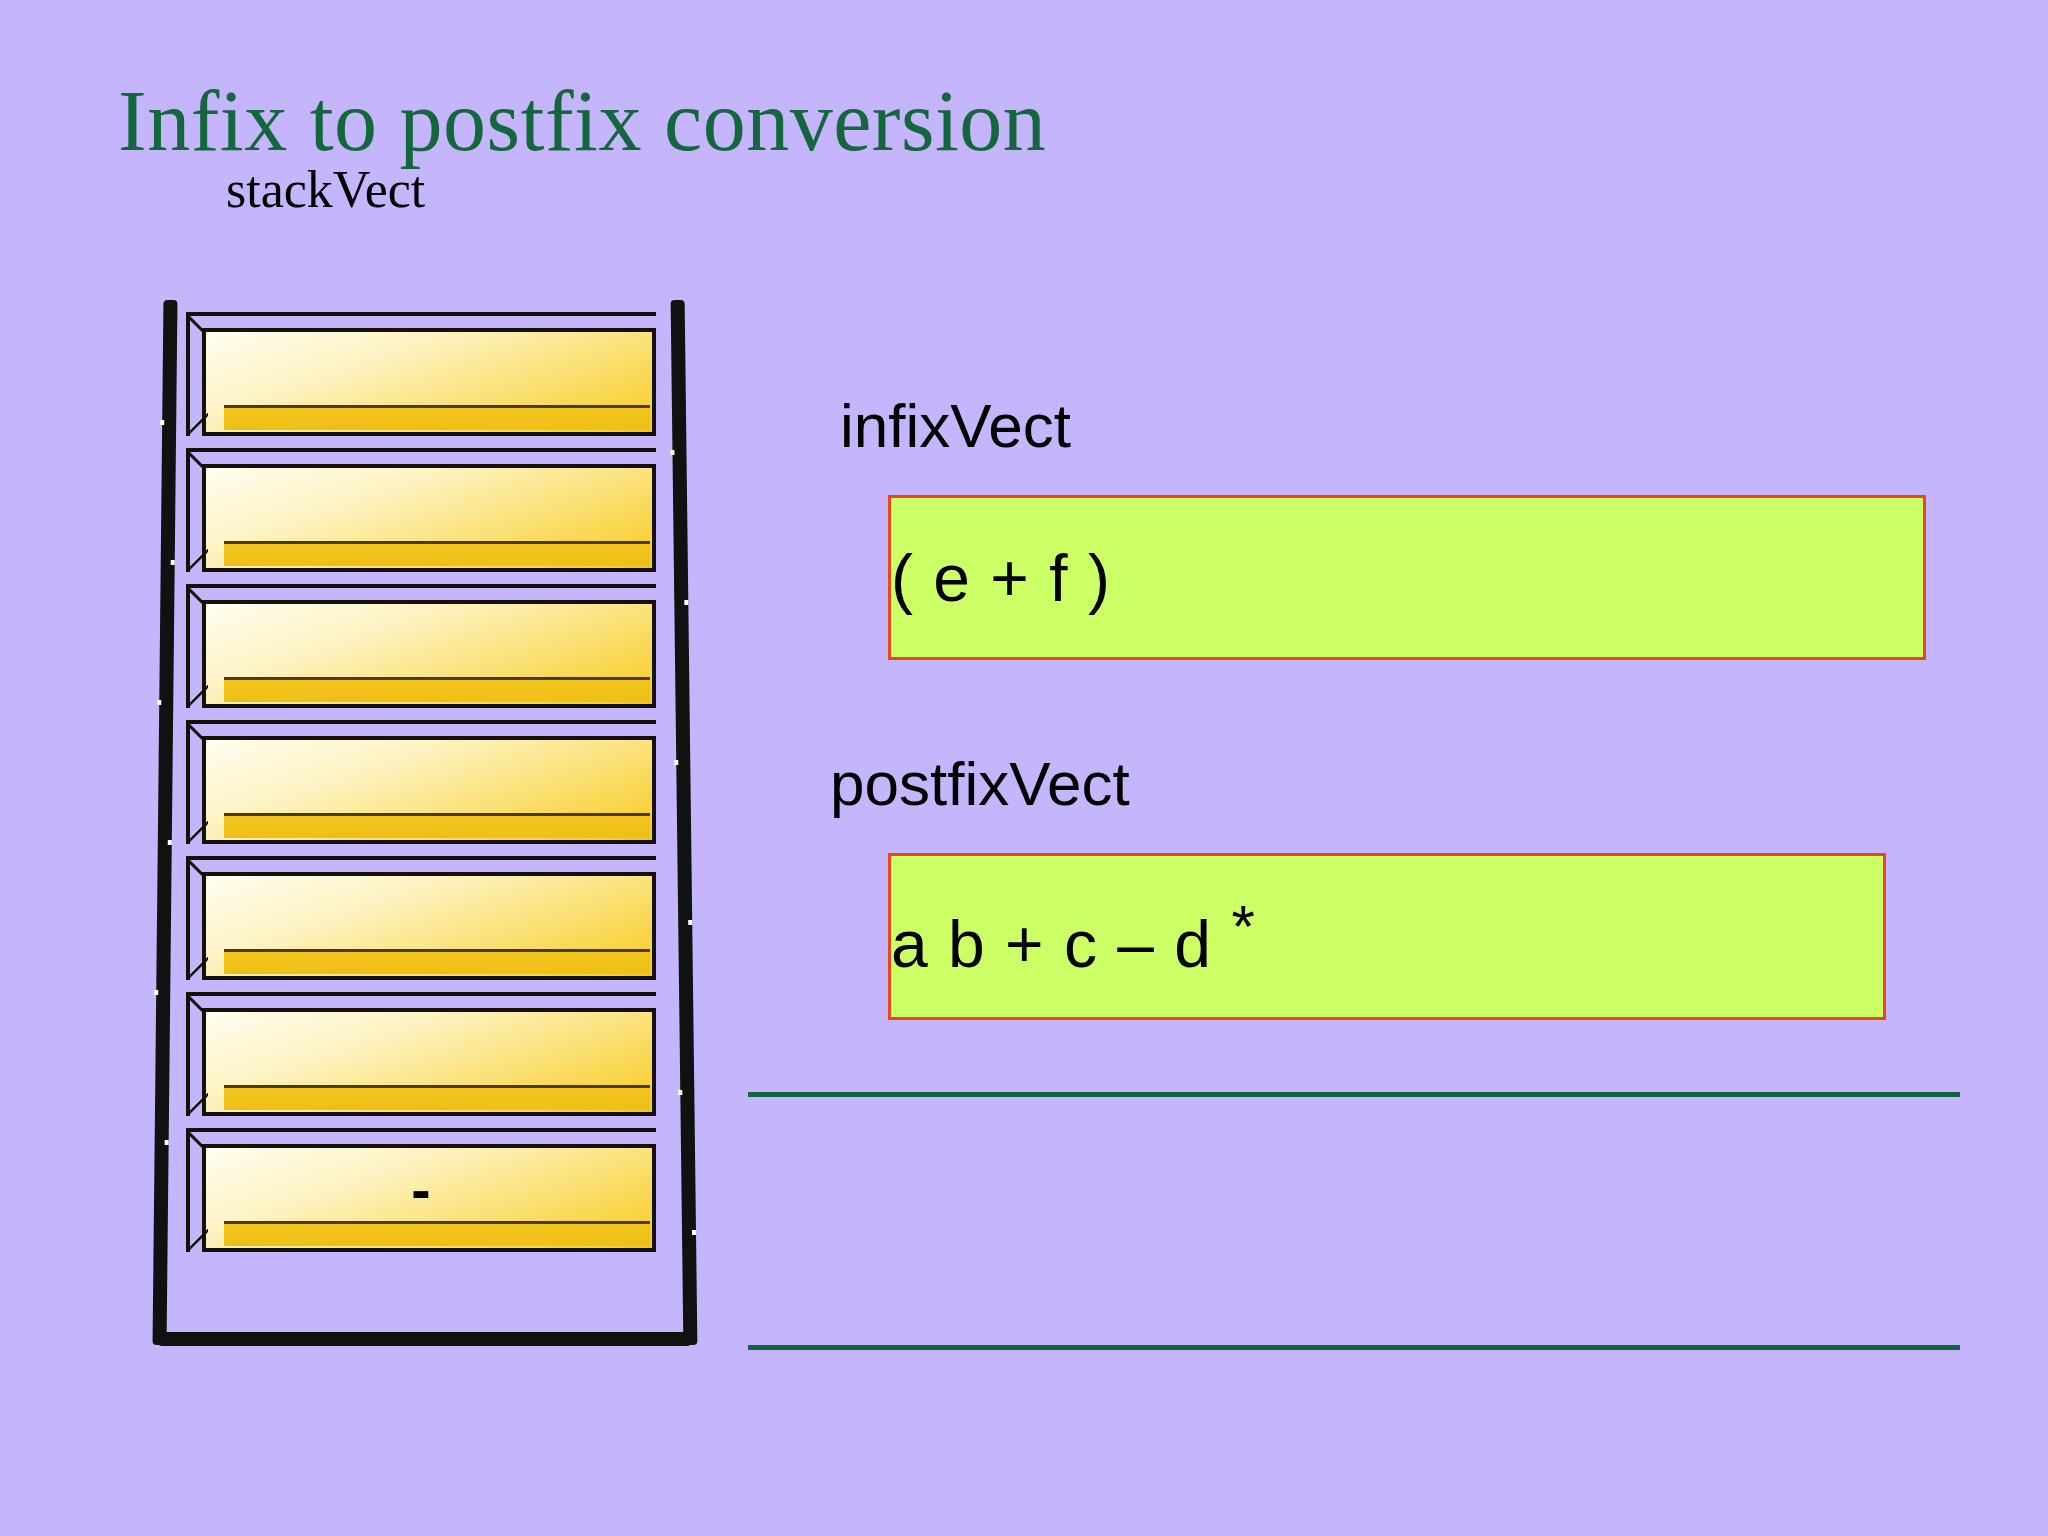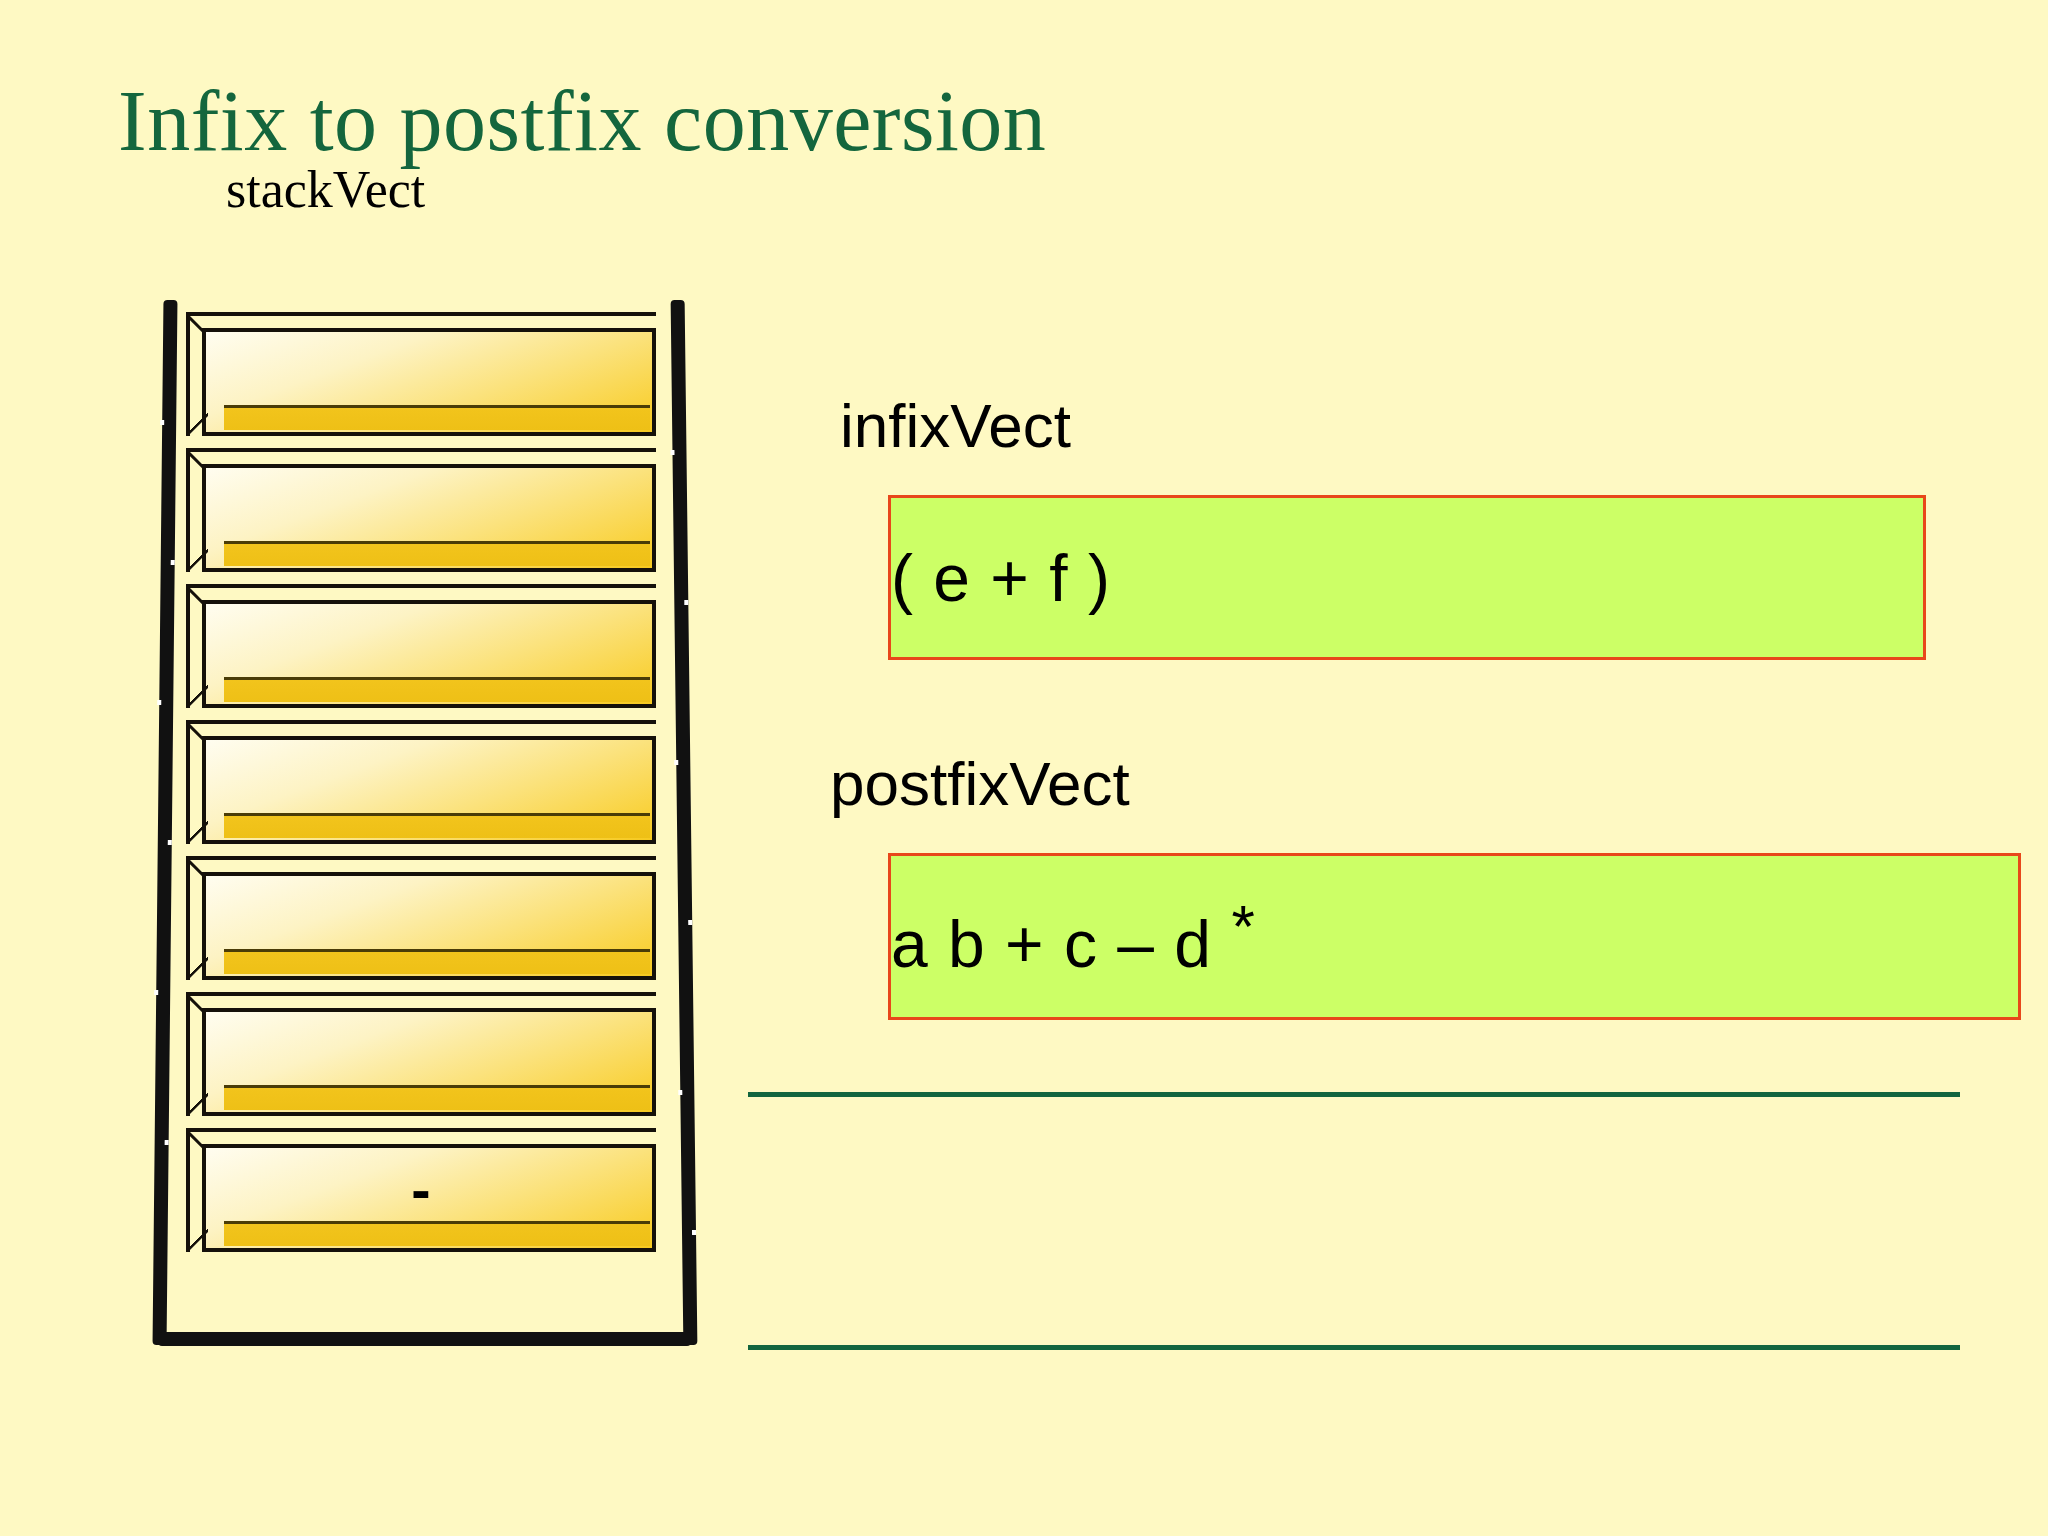--- a/index.html
+++ b/index.html
@@ -13,21 +13,21 @@
     overflow: hidden;
     font-family: "Liberation Sans", sans-serif;
     position: relative;
   }
 
   #slide {
     position: absolute;
     left: 0; top: 0;
     width: 2048px;
     height: 1536px;
-    background: #fef9c3;
+    background: #c4b5fd;
   }
 
   
   #slide-title {
     position: absolute;
     left: 118px;
     top: 78px;
     font-family: "Liberation Serif", "DejaVu Serif", serif;
     font-size: 86px;
     line-height: 1.0;
@@ -202,21 +202,21 @@
   }
   #infixvect-box {
     left: 888px;
     top: 495px;
     width: 1038px;
     height: 165px;
   }
   #postfixvect-box {
     left: 888px;
     top: 853px;
-    width: 1133px;
+    width: 998px;
     height: 167px;
   }
   .vect-box-text {
     font-family: "Liberation Sans", sans-serif;
     font-size: 66px;
     color: #000000;
     white-space: nowrap;
     letter-spacing: 1px;
   }
   .vect-box-text .star {

